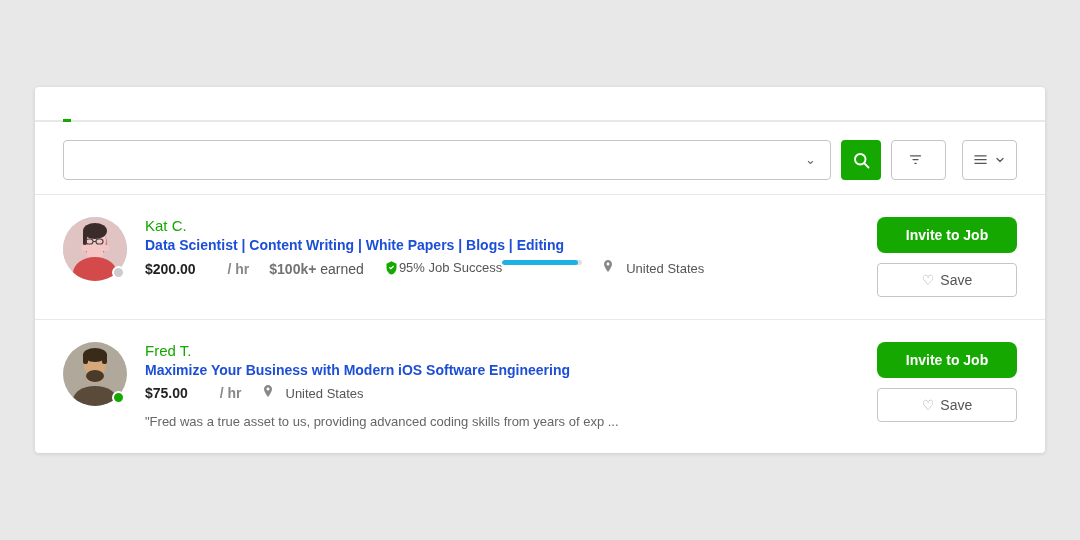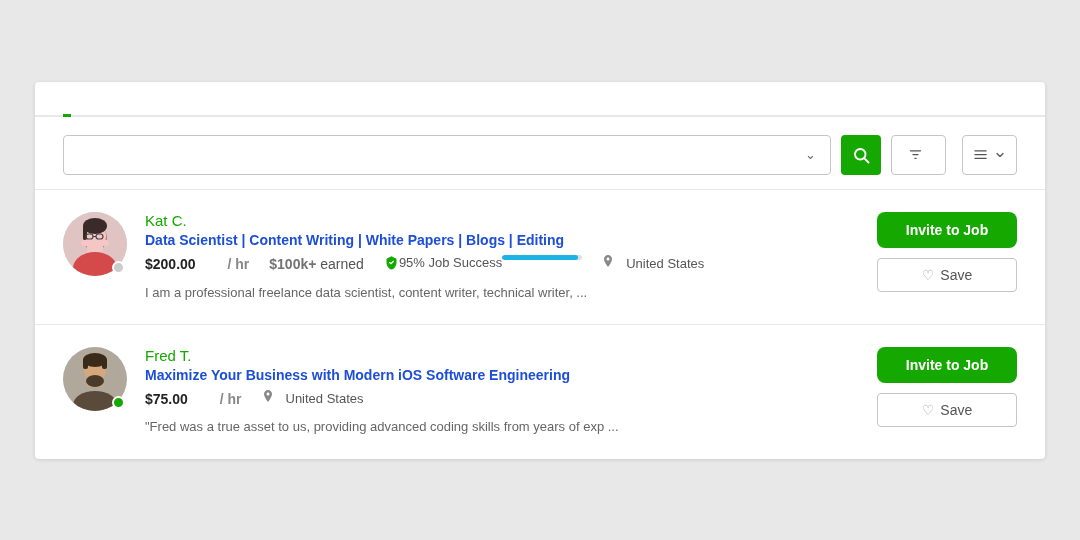--- a/index.html
+++ b/index.html
@@ -366,21 +366,20 @@
         </div>
         <div class="location-wrap">
           <span class="pin-icon">
             <svg width="12" height="14" viewBox="0 0 24 28" fill="#888">
                   <path d="M12 0C7.6 0 4 3.6 4 8c0 6 8 16 8 16s8-10 8-16c0-4.4-3.6-8-8-8zm0 11c-1.7 0-3-1.3-3-3s1.3-3 3-3 3 1.3 3 3-1.3 3-3 3z"></path>
                 </svg>
           </span>
           <span>United States</span>
         </div>
       </div>
-      <div class="description">I am a professional freelance data scientist, content writer, technical writer, ...</div>
     </div>
     <div class="card-actions">
       <button class="invite-btn">Invite to Job</button>
       <button class="save-btn">
         <span class="heart-icon">♡</span>
         <span>Save</span>
       </button>
     </div>
   </div>
       <div class="card">

